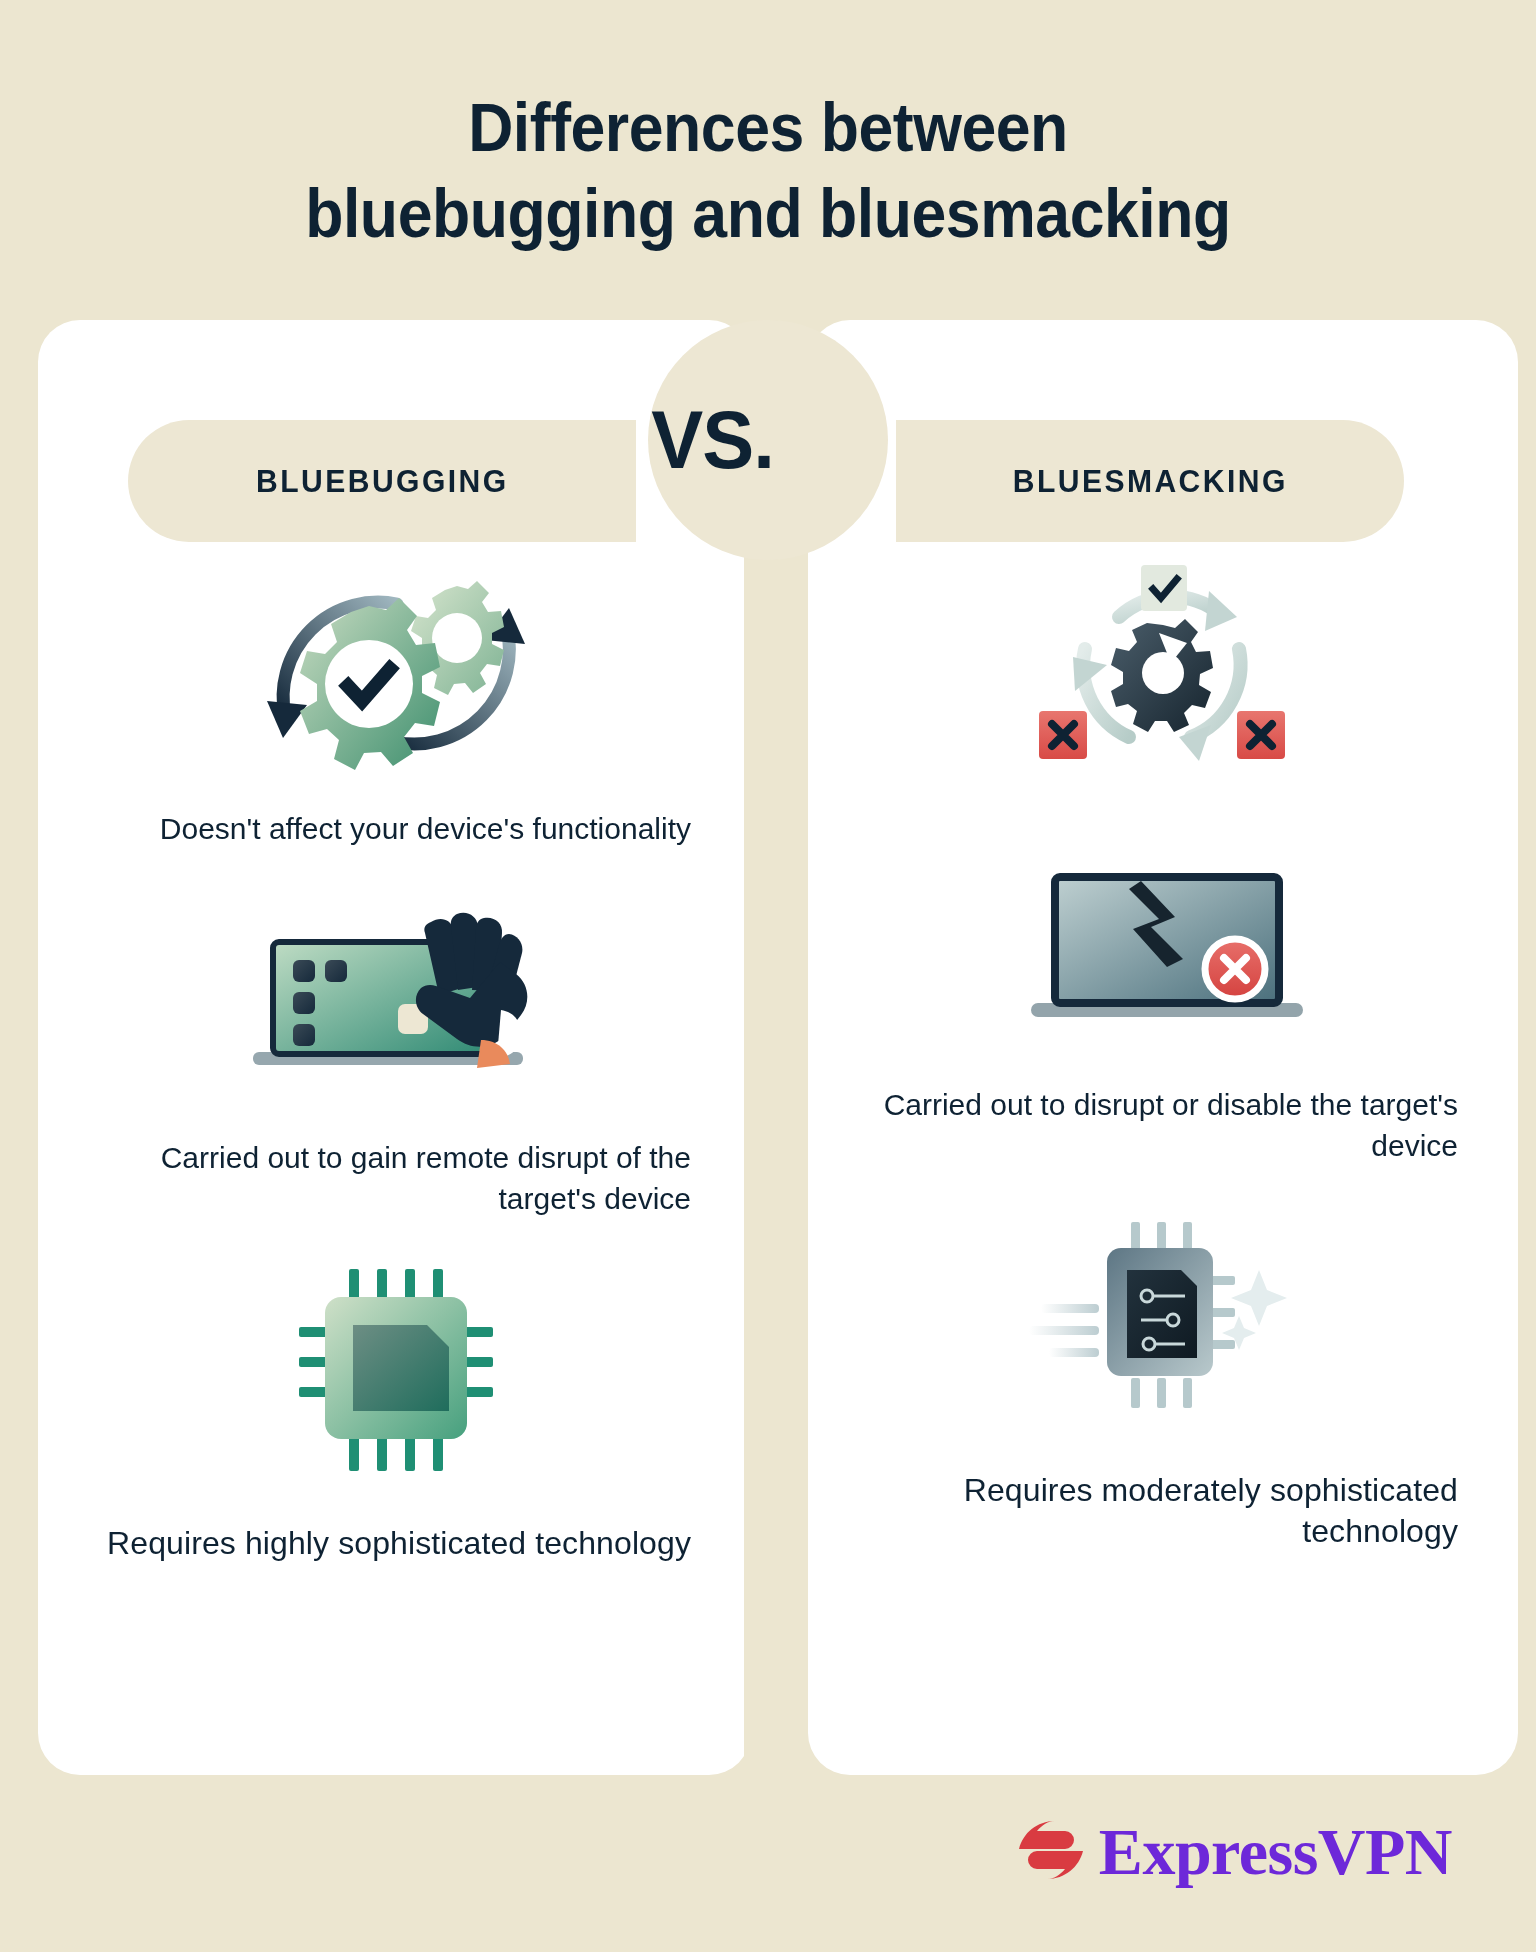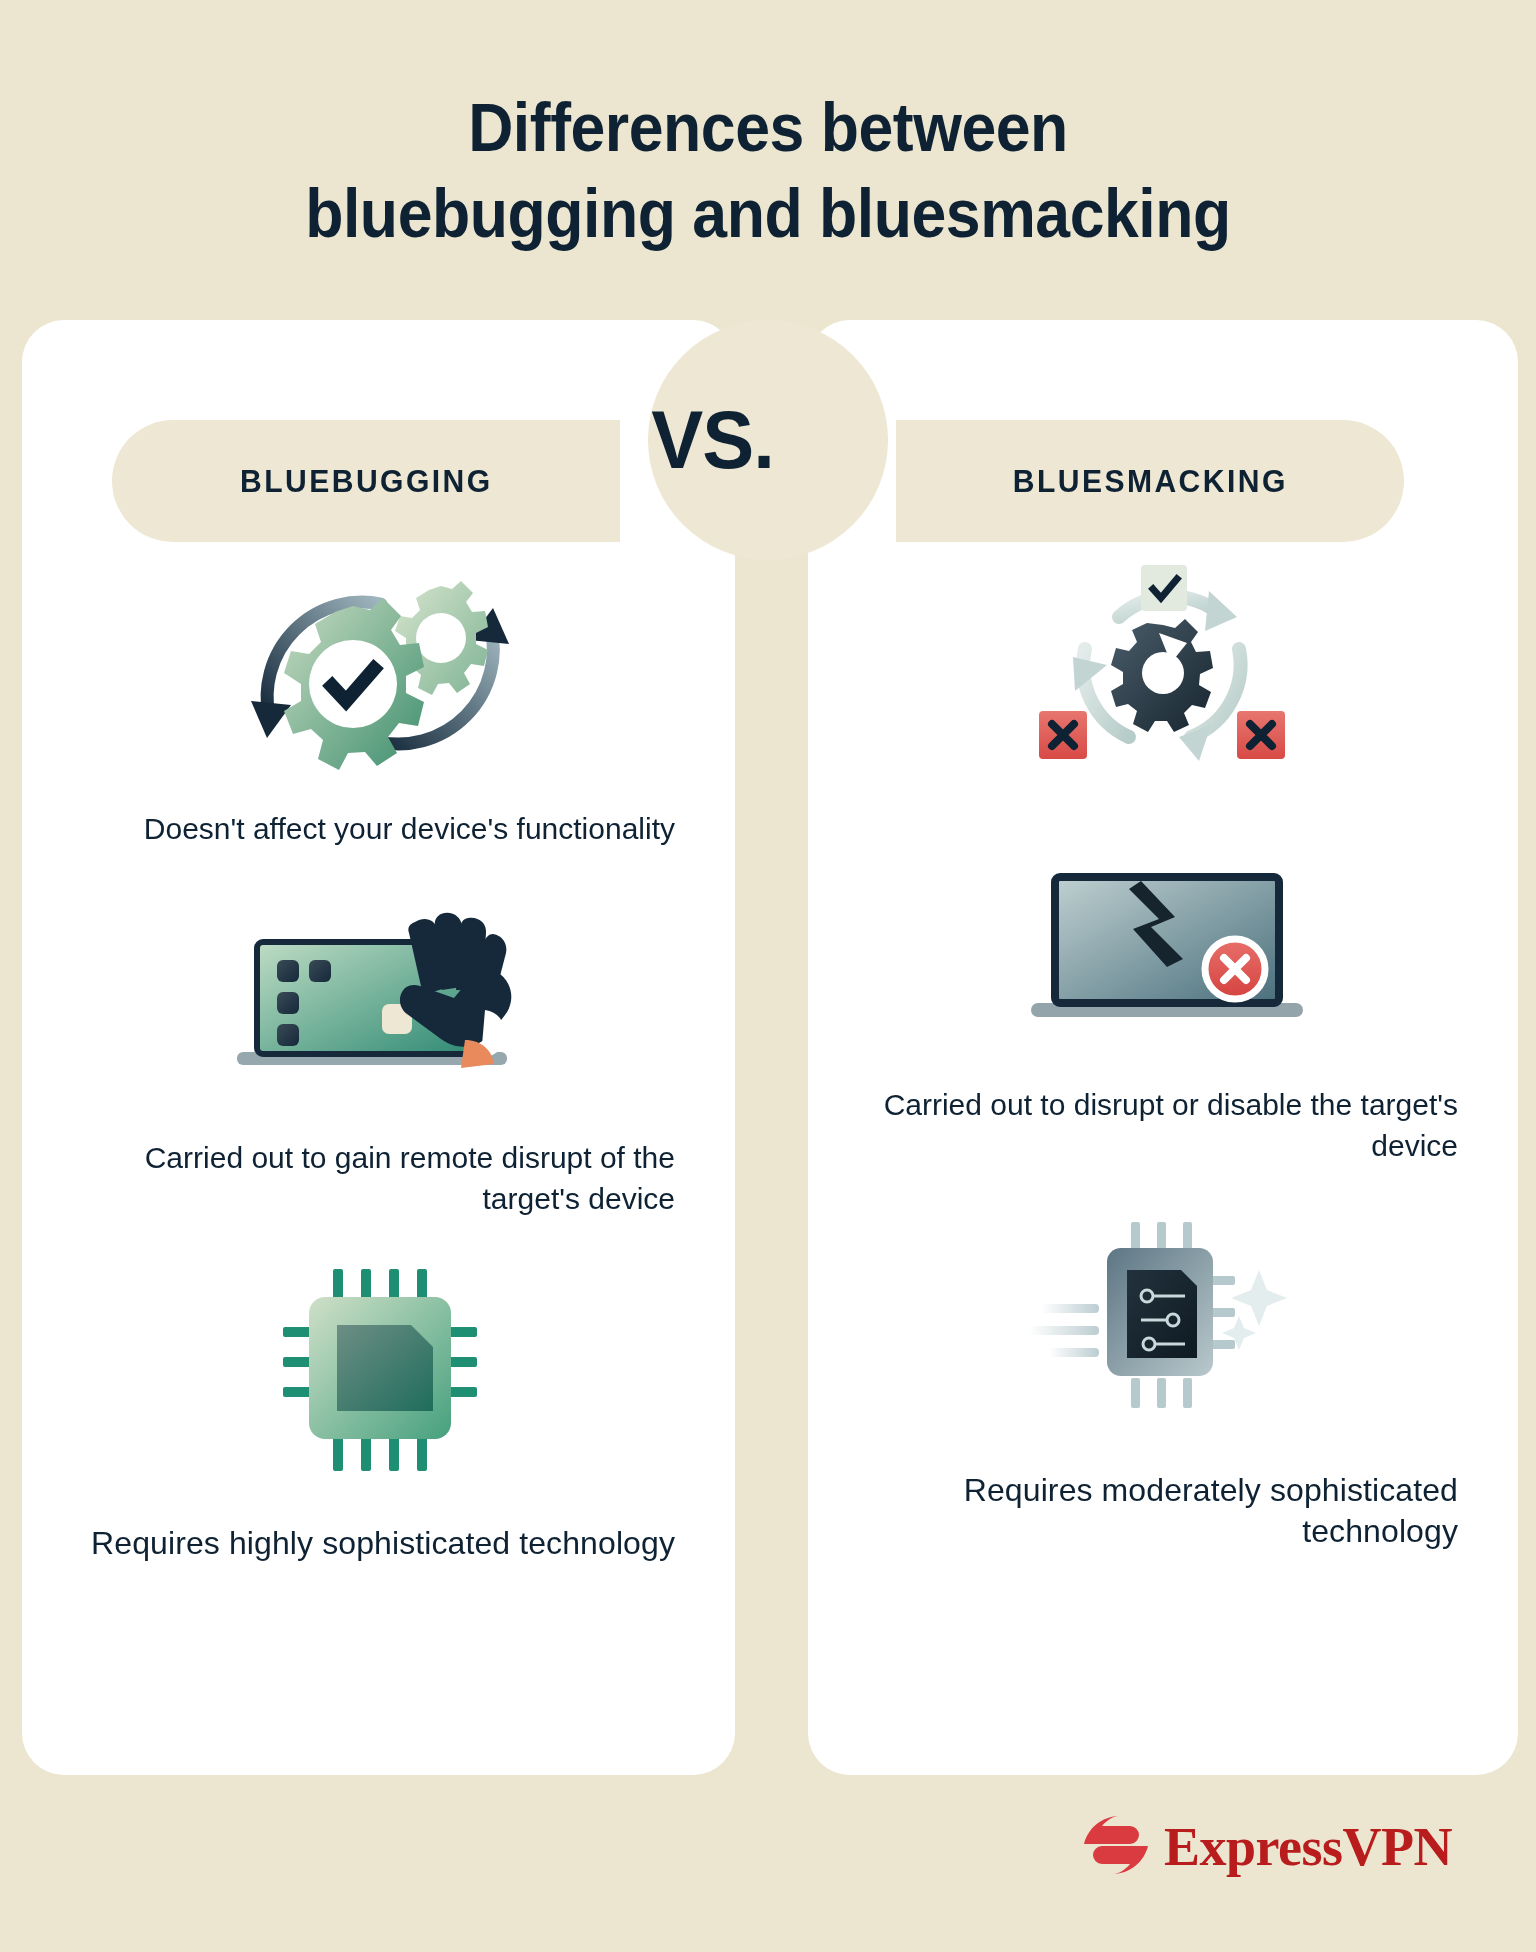--- a/index.html
+++ b/index.html
@@ -25,21 +25,21 @@
     transform-origin: center top;
   }
 
   
   .card {
     position: absolute; top: 320px;
     width: 565px; height: 1455px;
     background: #FFFFFF;
     border-radius: 42px;
   }
-  .card.left  { left: 22px; }
+  .card.left  { left: 38px; }
   .card.right { left: 808px; width: 710px; }
   .card.left  { width: 713px; }
 
   
   .pill {
     position: absolute; top: 100px;
     height: 122px;
     background: #EDE7D3;
     display: flex; align-items: center; justify-content: center;
   }
@@ -106,22 +106,22 @@
   }
 
   
   .logo {
     position: absolute; right: 84px; top: 1814px;
     display: flex; align-items: center; gap: 14px;
   }
   .logo-text {
     font-family: "Liberation Serif", serif;
     font-weight: bold;
-    font-size: 54px;
-    color: #b91c1c;
+    font-size: 66px;
+    color: #6d28d9;
     letter-spacing: -0.5px;
   }
 </style>
 </head>
 <body>
 
 <div class="page">
 
   <div class="title">
     <div>Differences between</div>

